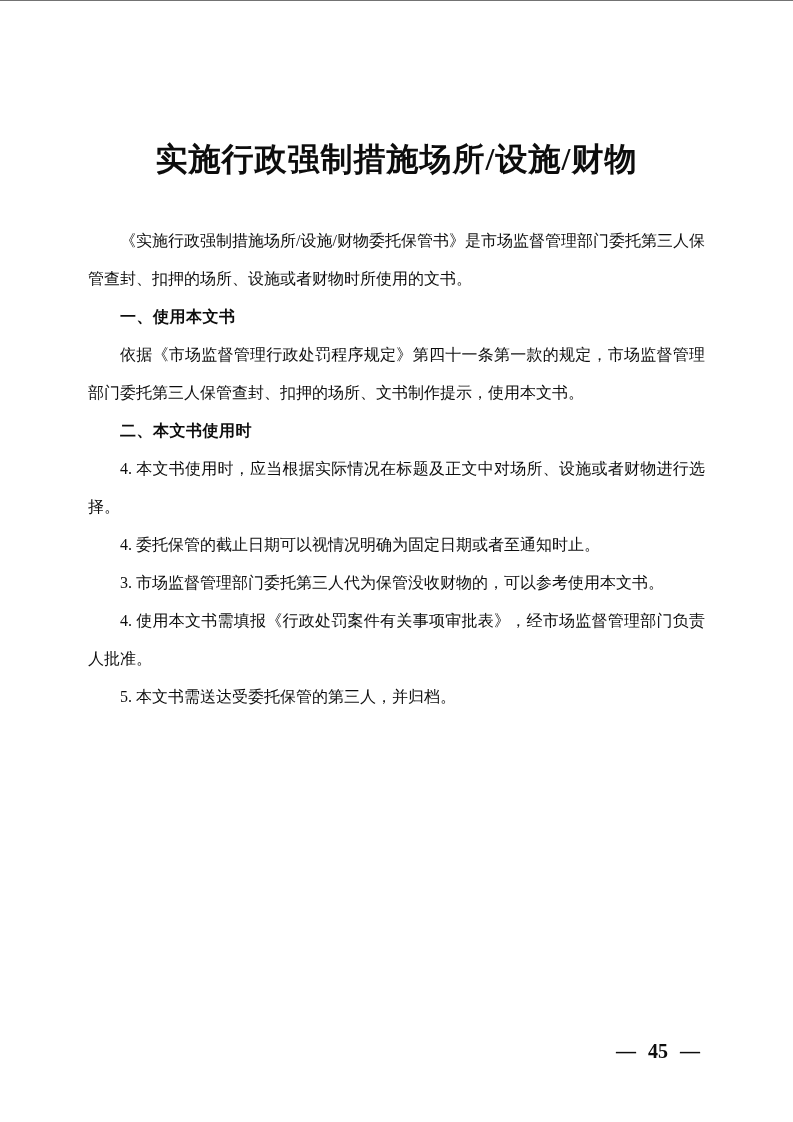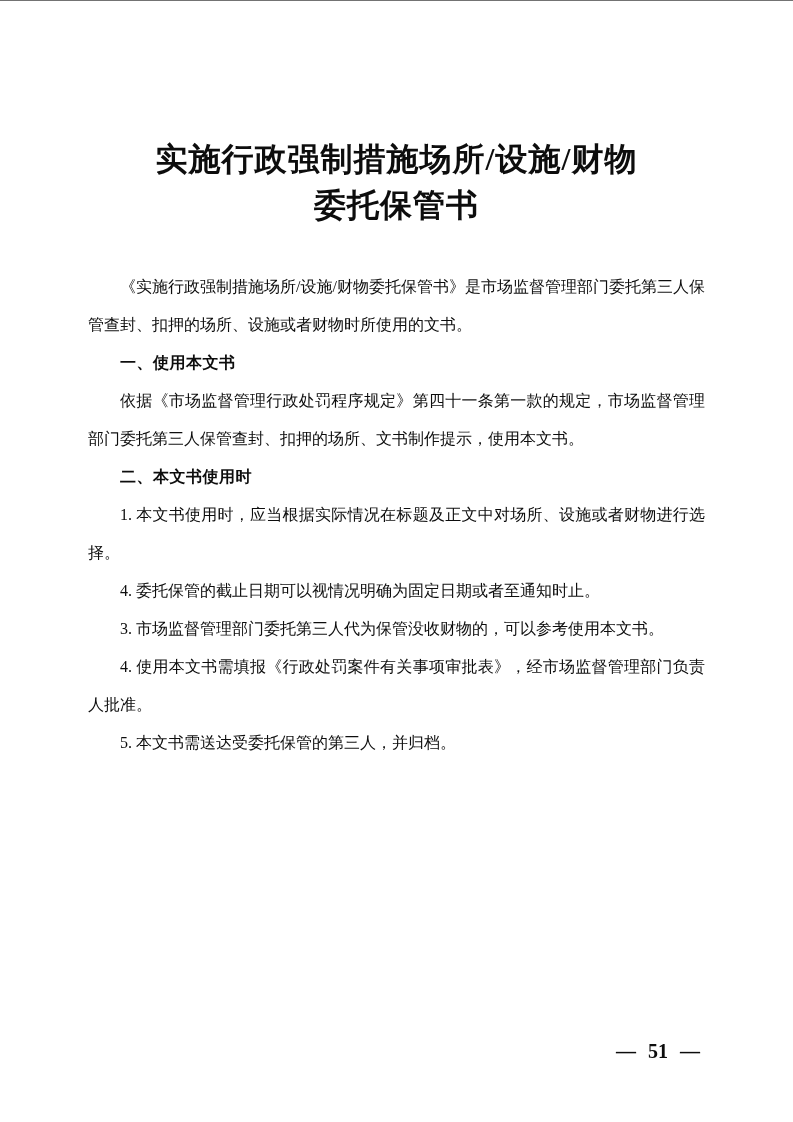--- a/index.html
+++ b/index.html
@@ -62,40 +62,39 @@
     margin: 0 12px;
   }
 </style>
 </head>
 <body>
 
 <div class="page">
 
   <h1 class="title">
     <span class="title-line">实施行政强制措施场所/设施/财物</span>
-    <span class="title-line">委托保管书</span>
   </h1>
 
   <div class="content">
     <p class="para">《实施行政强制措施场所/设施/财物委托保管书》是市场监督管理部门委托第三人保管查封、扣押的场所、设施或者财物时所使用的文书。</p>
 
     <p class="para heading">一、使用本文书</p>
 
     <p class="para">依据《市场监督管理行政处罚程序规定》第四十一条第一款的规定，市场监督管理部门委托第三人保管查封、扣押的场所、文书制作提示，使用本文书。</p>
 
     <p class="para heading">二、本文书使用时</p>
 
-    <p class="para">1. 本文书使用时，应当根据实际情况在标题及正文中对场所、设施或者财物进行选择。</p>
+    <p class="para">4. 本文书使用时，应当根据实际情况在标题及正文中对场所、设施或者财物进行选择。</p>
 
     <p class="para">4. 委托保管的截止日期可以视情况明确为固定日期或者至通知时止。</p>
 
     <p class="para">3. 市场监督管理部门委托第三人代为保管没收财物的，可以参考使用本文书。</p>
 
     <p class="para">4. 使用本文书需填报《行政处罚案件有关事项审批表》，经市场监督管理部门负责人批准。</p>
 
     <p class="para">5. 本文书需送达受委托保管的第三人，并归档。</p>
   </div>
 
   <div class="footer">
-    <span>—</span><span class="num">51</span><span>—</span>
+    <span>—</span><span class="num">45</span><span>—</span>
   </div>
 
 </div>
 
 </body></html>

